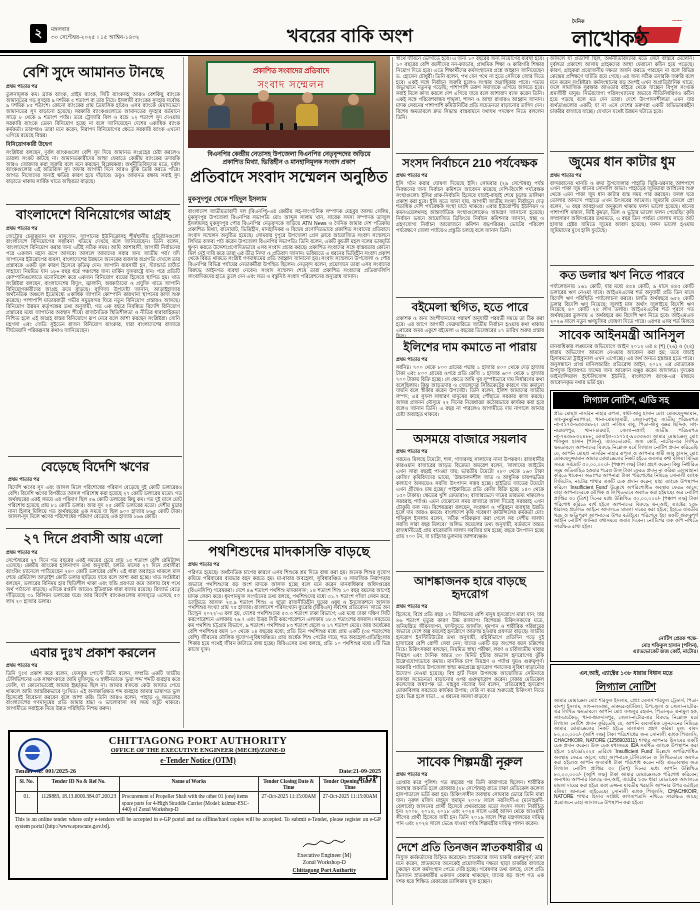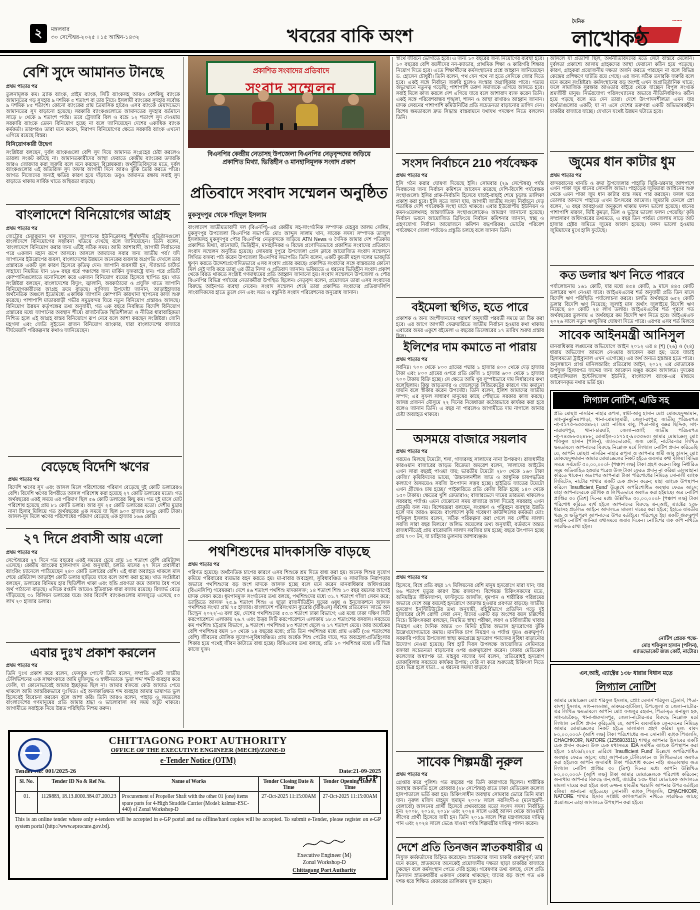--- a/index.html
+++ b/index.html
@@ -25,21 +25,21 @@
   .rule{border-top:1px solid #55524c;padding-top:2px;}
   .hl{text-align:center;font-weight:bold;line-height:1.12;margin:1px 0 2px;}
   .tag{font-size:5px;font-weight:bold;margin:0 0 1px;}
   .sub{font-size:5.6px;font-weight:bold;margin:1px 0;}
   .bd{font-size:5px;line-height:1.18;text-align:justify;color:#191919;word-break:break-word;}
   .byline{font-size:6.5px;font-weight:bold;border-bottom:1px solid #333;display:inline-block;padding-bottom:1px;margin:1px 0 2px;}
   
   #photo{position:relative;width:202px;height:92px;background:linear-gradient(180deg,#a8835f 0%,#7c5c40 55%,#5d4633 100%);overflow:hidden;}
   #photo .banner{position:absolute;left:18px;top:5px;width:166px;height:30px;background:#f2efe4;border:2px solid #1c6b34;text-align:center;}
   #photo .banner .b1{font-size:7px;font-weight:bold;color:#c4121a;margin-top:2px;}
-  #photo .banner .b2{font-size:14px;font-weight:bold;color:#c4121a;letter-spacing:1px;}
+  #photo .banner .b2{font-size:10px;font-weight:normal;color:#c4121a;letter-spacing:1px;}
   .person{position:absolute;width:26px;height:34px;}
   .person .head{width:11px;height:11px;border-radius:50%;background:#caa07c;margin:0 auto;}
   .person .torso{width:22px;height:22px;border-radius:5px 5px 0 0;margin:1px auto 0;}
   #photo .table{position:absolute;left:0;bottom:0;width:202px;height:18px;background:#5a2620;}
   #photo .mic{position:absolute;bottom:16px;width:3px;height:9px;background:#111;border-radius:1px;}
   .caption{font-size:6.2px;font-weight:bold;text-align:center;line-height:1.25;margin-top:2px;}
   
   .lbox{position:absolute;border:1.5px solid #000;background:#fbfaf6;padding:2px 3px;overflow:hidden;}
   .lbox .lhead{background:#000;color:#fff;text-align:center;font-weight:bold;font-size:8.5px;padding:1.5px 0;margin:-1px -1px 2px;}
   .lbox .lpre{text-align:center;font-weight:bold;font-size:5.8px;margin-top:1px;}
@@ -148,21 +148,21 @@
         </div>
       <div class="mic" style="left:78px;"></div>
       <div class="mic" style="left:92px;"></div>
       <div class="mic" style="left:106px;"></div>
       <div class="table"></div>
     </div>
     <div class="caption">
       <div>বিএনপির কেন্দ্রীয় নেতাসহ উপজেলা বিএনপির নেতৃবৃন্দদের জড়িয়ে</div>
       <div>প্রকাশিত মিথ্যা, ভিত্তিহীন ও মানহানিমূলক সংবাদ প্রকাশ</div>
     </div>
-    <div class="hl" style="font-size:15px;margin-top:19px;">প্রতিবাদে সংবাদ সম্মেলন অনুষ্ঠিত</div>
+    <div class="hl" style="font-size:15px;margin-top:3px;">প্রতিবাদে সংবাদ সম্মেলন অনুষ্ঠিত</div>
     <div style="text-align:left;"><span class="byline">মুকসুদপুর থেকে শহিদুল ইসলাম</span></div>
     <div class="bd" style="height:330px;">বাংলাদেশ জাতীয়তাবাদী দল (বিএনপি)-এর কেন্দ্রীয় সহ-সাংগঠনিক সম্পাদক মেহবুব আলম সেলিম, মুকসুদপুর উপজেলা বিএনপির সভাপতি মোঃ আব্দুস সালাম খান, সাবেক সদস্য সম্পাদক তাজুল ইসলামসহ মুকসুদপুর পৌর বিএনপির নেতৃবৃন্দকে জড়িয়ে ATN News ও দৈনিক আমার দেশ পত্রিকায় প্রকাশিত মিথ্যা, বানোয়াট, ভিত্তিহীন, মানহানিকর ও বিদ্বেষ প্রণোদিতভাবে প্রকাশিত সংবাদের প্রতিবাদে সংবাদ সম্মেলন অনুষ্ঠিত হয়েছে। সোমবার দুপুরে উপজেলা প্রেস ক্লাবে আয়োজিত সংবাদ সম্মেলনে লিখিত বক্তব্য পাঠ করেন উপজেলা বিএনপির সভাপতি। তিনি বলেন, একটি কুচক্রী মহল দলের ভাবমূর্তি ক্ষুণ্ন করতে উদ্দেশ্যপ্রণোদিতভাবে এসব সংবাদ প্রচার করছে। প্রকাশিত সংবাদের সঙ্গে বাস্তবতার কোনো মিল নেই দাবি করে তারা এর তীব্র নিন্দা ও প্রতিবাদ জানান। ভবিষ্যতে এ ধরনের ভিত্তিহীন সংবাদ প্রকাশ থেকে বিরত থাকতে সংশ্লিষ্ট গণমাধ্যমের প্রতি আহ্বান জানানো হয়। সংবাদ সম্মেলনে উপজেলা ও পৌর বিএনপির বিভিন্ন পর্যায়ের নেতাকর্মীরা উপস্থিত ছিলেন। নেতৃবৃন্দ বলেন, প্রয়োজনে তারা এসব সংবাদের বিরুদ্ধে আইনগত ব্যবস্থা নেবেন। সংবাদ সম্মেলন শেষে তারা প্রকাশিত সংবাদের প্রতিবাদলিপি সাংবাদিকদের হাতে তুলে দেন এবং সত্য ও বস্তুনিষ্ঠ সংবাদ পরিবেশনের অনুরোধ জানান।</div>
   </div>
 
   <div class="art rule" style="left:188px;top:540px;width:202px;height:188px;">
     <div class="hl" style="font-size:13.5px;">পথশিশুদের মাদকাসক্তি বাড়ছে</div>
     <div class="tag">প্রথম পাতার পর</div>
     <div class="bd">পরিণত হয়েছে। অর্থনৈতিক চাপের কারণে এসব শিশুকে শ্রম দিতে বাধ্য করা হয়। অনেক শিশুর সুযোগ কমিয়ে পরিবারের ব্যয়ভার বহন করতে হয়। মা-বাবার অবহেলা, সুবিধাবঞ্চিত ও সামাজিক নিরাপত্তার অভাবে পথশিশুদের বড় অংশ মাদকে আসক্ত হচ্ছে বলে মনে করেন মানবাধিকার অধিদপ্তরের (বিএনসিপি) গবেষকরা। দেশে ৪৬ শতাংশ পথশিশু মাদকাসক্ত; ১৪ শতাংশ শিশু ১০ বছর বয়সের আগেই মাদক সেবন করে। ধূমপানমুক্ত সংগঠনের তথ্য বলছে, পথশিশুদের মধ্যে ৩১.৭ শতাংশ গাঁজা সেবন করে; ড্যান্ডিতে আসক্ত ২৫.৯ শতাংশ শিশু। এ ছাড়া রাজনীতিহীন ঘুমের ওষুধ ও ইনজেকশনে আসক্ত পথশিশুর সংখ্যা প্রায় ৭৫ হাজার। বাংলাদেশ পরিসংখ্যান ব্যুরোর (বিবিএস) সর্বশেষ প্রতিবেদন ‘সার্ভে অন চিল্ড্রেন ২০২২’-এ বলা হয়, দেশের পথশিশুদের ৫৩.৩ শতাংশ ঢাকা বিভাগে; এর মধ্যে ঢাকা দক্ষিণ সিটি করপোরেশনে এলাকায় ২৬.৭ এবং উত্তর সিটি করপোরেশনে এলাকায় ১৮.৩ শতাংশের বসবাস। সবচেয়ে কম পথশিশু চট্টগ্রাম বিভাগে, ৯ শতাংশ। পথশিশুর ৮৩ শতাংশ ছেলে ও ১৭ শতাংশ মেয়ে। আর অর্ধেকের বেশি পথশিশুর বয়স ১০ থেকে ১৪ বছরের মধ্যে; প্রতি তিন পথশিশুর মধ্যে প্রায় একটি (৩৪ শতাংশের বেশি) জীবনের মৌলিক সুযোগ-সুবিধাবঞ্চিত। প্রায় অর্ধেক শিশু পেটের দায়ে, শত অবহেলা-প্রতিহিংসার শিকার হয়ে পথেই জীবন কাটাতে বাধ্য হচ্ছে। বিবিএসের তথ্য বলছে, প্রতি ১০ পথশিশুর মধ্যে ৮টি ভিন্ন কাজে যুক্ত।</div>
   </div>
 
@@ -229,20 +229,21 @@
     <div class="bd">সর্বনিম্ন। ৭০০ থেকে ৮০০ গ্রামের পদ্মার ১ হাজার ৪০০ থেকে দেড় হাজার টাকা এবং ৮০০ গ্রামের ওপরে প্রতি কেজি ১ হাজার ৬০০ থেকে ১ হাজার ৭০০ টাকায় বিক্রি হচ্ছে। সে ক্ষেত্রে আমি খুব সুস্পষ্টভাবে দাম নির্ধারণের কথা বলেছিলাম। কিন্তু আড়তদার ও জেলেদের সিন্ডিকেটের কারণে দাম কমানো যায়নি বলে স্বীকার করেন উপদেষ্টা। তিনি বলেন, ইলিশ আমাদের জাতীয় সম্পদ; এর সুফল সাধারণ মানুষের কাছে পৌঁছাতে সরকার কাজ করছে। আসন্ন প্রজনন মৌসুমে ২২ দিনের নিষেধাজ্ঞা কঠোরভাবে কার্যকর করা হবে বলেও জানান তিনি। এ বছর না পারলেও আগামীতে দাম নাগালে আনার চেষ্টা অব্যাহত থাকবে।</div>
   </div>
 
   <div class="art rule" style="left:396px;top:429px;width:148px;height:140px;">
     <div class="hl" style="font-size:12px;">অসময়ে বাজারে সয়লাব</div>
     <div class="tag">প্রথম পাতার পর</div>
     <div class="bd">গরমেও মিলছে টমেটো, শসা, গাজরসহ সালাদের নানা উপকরণ। রাজধানীর কারওয়ান বাজারের আড়ত বিক্রেতা অমরেশ বলেন, ‘সালাদের আইটেম এখন সারা বছরই পাওয়া যায়; ভারতীয় টমেটো ২৮০ থেকে ১৬০ টাকা কেজি।’ কৃষিবিদদের ভাষ্যে, ‘উচ্চফলনশীল জাত ও আধুনিক চাষপদ্ধতির কল্যাণে অসময়েও সবজি উৎপাদন সম্ভব হচ্ছে। হাইব্রিড জাতের টমেটো এখন গ্রীষ্মেও চাষ হচ্ছে।’ পাইকারিতে প্রতি কেজি বিক্রি হচ্ছে ১৪০ থেকে ১৫০ টাকায়। ক্ষেতের খুশি ক্রেতারাও; বাজারভেদে দামের তারতম্য থাকলেও সরবরাহ পর্যাপ্ত। এমন যেকোনো সময় বাজারে আসা দিতেই সরবরাহ এখন চৌকুয়ি ফল নয়। বিশেষজ্ঞরা বলছেন, সংরক্ষণ ও পরিবহন ব্যবস্থার উন্নতি হলে দাম আরও কমবে। বাংলাদেশ কৃষি গবেষণা কাউন্সিলের কর্মকর্তা মোঃ শফিকুল ইসলাম বলেন, ‘সঠিক পরিকল্পনা করা গেলে সব দেশীয় সালাদ সবজি সারা বছর মিলবে।’ অলিভ অয়েলের তথ্য অনুযায়ী, বর্তমানে অন্তত রাজধানীতেই প্রায় বারোমাসি সালাদ সবজির চাষ হচ্ছে; বছরে উৎপাদন হচ্ছে প্রায় ৭০০ টন, যা চাহিদার তুলনায় আশাব্যঞ্জক।</div>
   </div>
 
   <div class="art rule" style="left:396px;top:571px;width:148px;height:178px;">
+    <div class="hl" style="font-size:11.5px;">আশঙ্কাজনক হারে বাড়ছে হৃদরোগ</div>
     <div class="tag">প্রথম পাতার পর</div>
     <div class="bd">হিসেবে, বিশ্বে প্রতি বছর ১৭ মিলিয়নের বেশি মানুষ হৃদরোগে মারা যান; যার ৪৬ শতাংশ মৃত্যুর কারণ উচ্চ রক্তচাপ। বিশেষজ্ঞ চিকিৎসকদের মতে, অনিয়ন্ত্রিত জীবনযাপন, ফাস্টফুডে আসক্তি, ধূমপান ও শারীরিক পরিশ্রমের অভাবে দেশে অল্প বয়সেই হৃদরোগে আক্রান্ত হওয়ার প্রবণতা বাড়ছে। জাতীয় হৃদরোগ ইনস্টিটিউটের তথ্য অনুযায়ী, বহির্বিভাগে প্রতিদিন গড়ে দুই হাজারের বেশি রোগী সেবা নেন; যাদের একটি বড় অংশের বয়স চল্লিশের নিচে। চিকিৎসকরা বলছেন, নিয়মিত স্বাস্থ্য পরীক্ষা, লবণ ও চর্বিজাতীয় খাবার নিয়ন্ত্রণ এবং দৈনিক অন্তত ৩০ মিনিট হাঁটার অভ্যাস হৃদরোগের ঝুঁকি উল্লেখযোগ্যভাবে কমায়। মানসিক চাপ নিয়ন্ত্রণ ও পর্যাপ্ত ঘুমও গুরুত্বপূর্ণ। সরকারি পর্যায়ে উপজেলা স্বাস্থ্য কমপ্লেক্সে হৃদরোগ শনাক্তের সুবিধা বাড়ানোর উদ্যোগ নেওয়া হয়েছে। বিশ্ব হার্ট দিবস উপলক্ষে আয়োজিত সেমিনারে বক্তারা সচেতনতা বাড়ানোর ওপর গুরুত্বারোপ করেন। ঢাকার মেডিকেল কলেজের অধ্যাপক ডা. মাহবুব নাজের ফর্ম বলেন, ‘প্রতিরোধই হৃদরোগ মোকাবিলার সবচেয়ে কার্যকর উপায়; দেরি না করে শুরুতেই চিকিৎসা নিতে হবে। ভিন্ন হলে যাত্রা... এ ধরনের সমস্যা বাড়বে।’</div>
   </div>
 
   <div class="art rule" style="left:396px;top:751px;width:148px;height:84px;">
     <div class="hl" style="font-size:12.5px;">সাবেক শিল্পমন্ত্রী নূরুল</div>
     <div class="tag">প্রথম পাতার পর</div>
     <div class="bd">গ্রেপ্তার করে পুলিশ। গত বছরের পর তিনি কারাগারে ছিলেন। শারীরিক অবস্থার অবনতি হলে রোববার (২৮ সেপ্টেম্বর) রাতে ঢাকা মেডিকেল কলেজ হাসপাতালে ভর্তি করা হয়। চিকিৎসাধীন অবস্থায় সোমবার ভোরে তিনি মারা যান। নূরুল মজিদ মাহমুদ হুমায়ূন ২০০৮ সালে নরসিংদী-৪ (মনোহরদী-বেলাবো) আসনের প্রার্থী হিসেবে প্রথমবারের মতো সংসদ সদস্য নির্বাচিত হন। ২০০৮, ২০১৪, ২০১৮ এবং ২০২৪ সালে একই আসন থেকে আওয়ামী লীগের প্রার্থী হিসেবে জয়ী হন। তিনি ২০১৯ সালে শিল্প মন্ত্রণালয়ের দায়িত্ব পান এবং ২০২৪ সালে ভেঙে যাওয়া পর্যন্ত শিল্পমন্ত্রীর দায়িত্ব পালন করেন।</div>
   </div>
 

